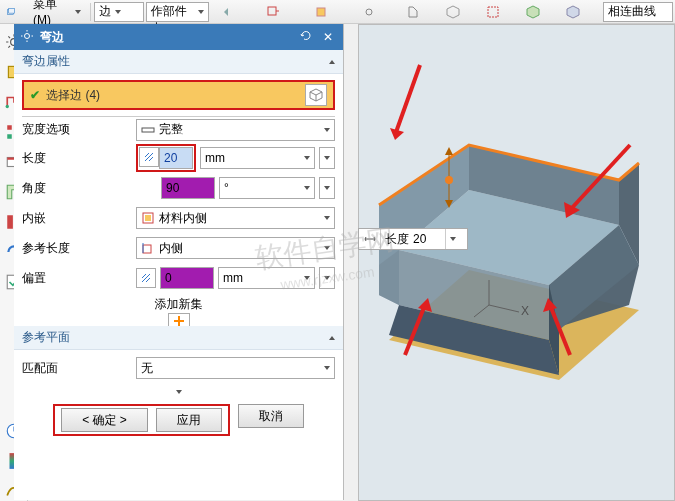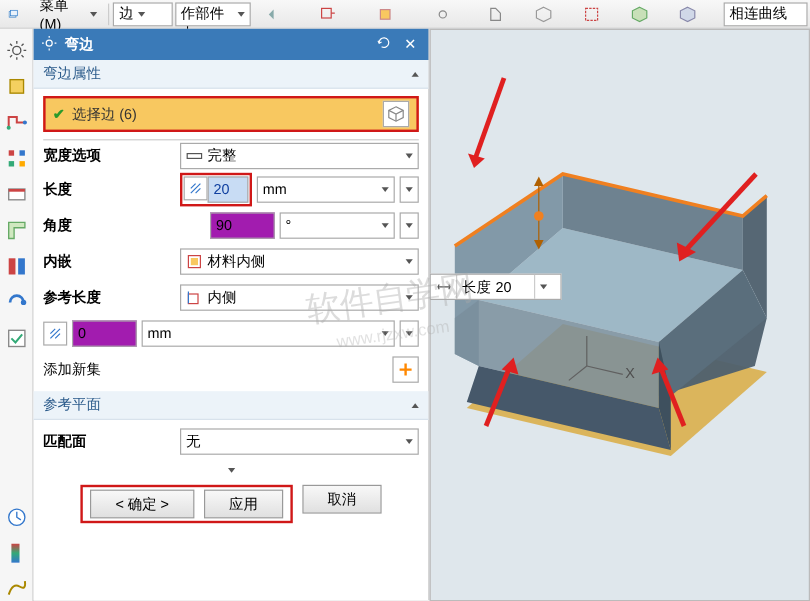--- a/index.html
+++ b/index.html
@@ -14,46 +14,46 @@
 .t-dd .arrow { border-left: 3px solid transparent; border-right: 3px solid transparent; border-top: 4px solid #555; }
 .tb-btns { display: flex; gap: 20px; align-items: center; margin-left: 8px; }
 .tb-btn { width: 20px; height: 20px; border: 1px solid transparent; display: flex; align-items: center; justify-content: center; }
 .tb-btn.dd { width: 28px; }
 
 
 .left-strip { position: absolute; top: 24px; left: 0; width: 28px; height: 477px; background: #f6f6f6; border-right: 1px solid #ccc; display: flex; flex-direction: column; align-items: center; gap: 10px; padding-top: 8px; }
 .ls-icon { width: 20px; height: 20px; border: 1px solid transparent; border-radius: 2px; display:flex;align-items:center;justify-content:center; }
 
 
-.panel { position: absolute; top: 24px; left: 28px; width: 330px; height: 476px; background: #fff; border-right: 1px solid #bbb; display: flex; flex-direction: column; }
+.panel { position: absolute; top: 24px; left: 14px; width: 330px; height: 476px; background: #fff; border-right: 1px solid #bbb; display: flex; flex-direction: column; }
 .panel-head { height: 26px; background: #3a7ab8; color: #fff; display: flex; align-items: center; padding: 0 6px; gap: 6px; }
 .panel-head .title { flex: 1; font-weight: bold; }
 .panel-head .pin, .panel-head .close { width: 18px; height: 18px; display:flex;align-items:center;justify-content:center; color:#fff; cursor:pointer; }
 
 .section-hd { height: 24px; background: #ecf3f9; color: #2a5a8a; border-bottom: 1px solid #d8e2ec; display:flex; align-items:center; padding: 0 8px; justify-content:space-between; font-weight:500; }
 .section-body { padding: 6px 8px; display:flex; flex-direction:column; gap:6px; }
 
 .sel-row { height: 30px; background: #f8c860; border: 2px solid #d01818; display:flex; align-items:center; padding: 0 6px; gap: 6px; }
 .sel-row .check { color: #2a9a2a; font-weight:bold; }
 .sel-row .lbl { flex:1; color:#333; }
 .sel-row .cube { width: 22px; height: 22px; background:#fff; border:1px solid #aaa; display:flex;align-items:center;justify-content:center; }
 
 .field-row { display:flex; align-items:center; height: 24px; gap: 4px; }
-.field-row .lbl { width: 110px; font-weight: bold; }
+.field-row .lbl { width: 110px; }
 .fld-ico { width: 20px; height: 20px; border:1px solid #aaa; display:flex;align-items:center;justify-content:center; background:#fff; position:relative; }
 .fld-input { height: 22px; border:1px solid #aaa; background:#a21caf; padding: 0 4px; }
 .fld-input.sel { background:#c8dcf4; color:#1040a0; }
 .fld-dd { height:22px; border:1px solid #aaa; background:#fff; display:flex; align-items:center; justify-content:space-between; padding:0 4px; flex:1; }
 .fld-dd .arrow, .chev { border-left:3px solid transparent; border-right:3px solid transparent; border-top:4px solid #555; }
 .chev-up { border-left:3px solid transparent; border-right:3px solid transparent; border-bottom:4px solid #555; }
 .unit-dd { width: 48px; }
 
 .red-box { border:2px solid #d01818; padding:1px; }
 
-.addset-row { display:flex; justify-content:space-between; align-items:center; height:24px; }
+.addset-row { display:flex; justify-content:space-between; align-items:center; height:24px;flex-direction:column; }
 .addset-btn { width:22px; height:22px; border:1px solid #aaa; background:#fff; display:flex;align-items:center;justify-content:center; font-weight:bold; color:#2a7aca; }
 
 .collapse-caret { display:flex; justify-content:center; padding:4px 0; }
 
 .btn-row { display:flex; justify-content:center; gap:8px; padding:6px 0 10px 0; }
 .btn { height:24px; border:1px solid #999; background:linear-gradient(#f8f8f8,#e0e0e0); padding:0 20px; display:flex;align-items:center; cursor:pointer; }
 .btn-row-wrap { border:2px solid #d01818; padding:2px 6px; display:flex; gap:8px; }
 
 
 .viewport { position:absolute; top:24px; left:358px; width:317px; height:477px; background:#dfe7ec; border:1px solid #bbb; overflow:hidden; }
@@ -245,21 +245,21 @@
   </div>
 
   <div class="section-hd">
     <span>弯边属性</span>
     <span class="chev-up"></span>
   </div>
   <div class="section-body">
 
     <div class="sel-row">
       <span class="check">✔</span>
-      <span class="lbl">选择边 (6)</span>
+      <span class="lbl">选择边 (4)</span>
       <span class="cube">
           <svg width="16" height="16" viewBox="0 0 16 16">
             <path d="M8 2 L14 5 L14 11 L8 14 L2 11 L2 5 Z" fill="#fff" stroke="#888"></path>
             <path d="M2 5 L8 8 L14 5 M8 8 L8 14" stroke="#888" fill="none"></path>
           </svg>
         </span>
     </div>
 
     <div class="field-row" style="border-top:1px solid #ccc; padding-top:2px;">
       <span class="lbl">宽度选项</span>
@@ -328,20 +328,21 @@
               <rect x="2" y="4" width="8" height="8" fill="none" stroke="#c44"></rect>
               <path d="M2 12 L2 2" stroke="#37c"></path>
             </svg>
             <span>内侧</span>
           </span>
         <span class="arrow"></span>
       </div>
     </div>
 
     <div class="field-row">
+      <span class="lbl">偏置</span>
       <span class="fld-ico">
           <svg width="14" height="14" viewBox="0 0 14 14">
             <path d="M3 11 L11 3 M3 7 L7 3 M7 11 L11 7" stroke="#37c"></path>
           </svg>
         </span>
       <input class="fld-input" style="width: 54px;" value="0">
       <div class="fld-dd unit-dd">
         <span>mm</span>
           <span class="arrow"></span>
       </div>

